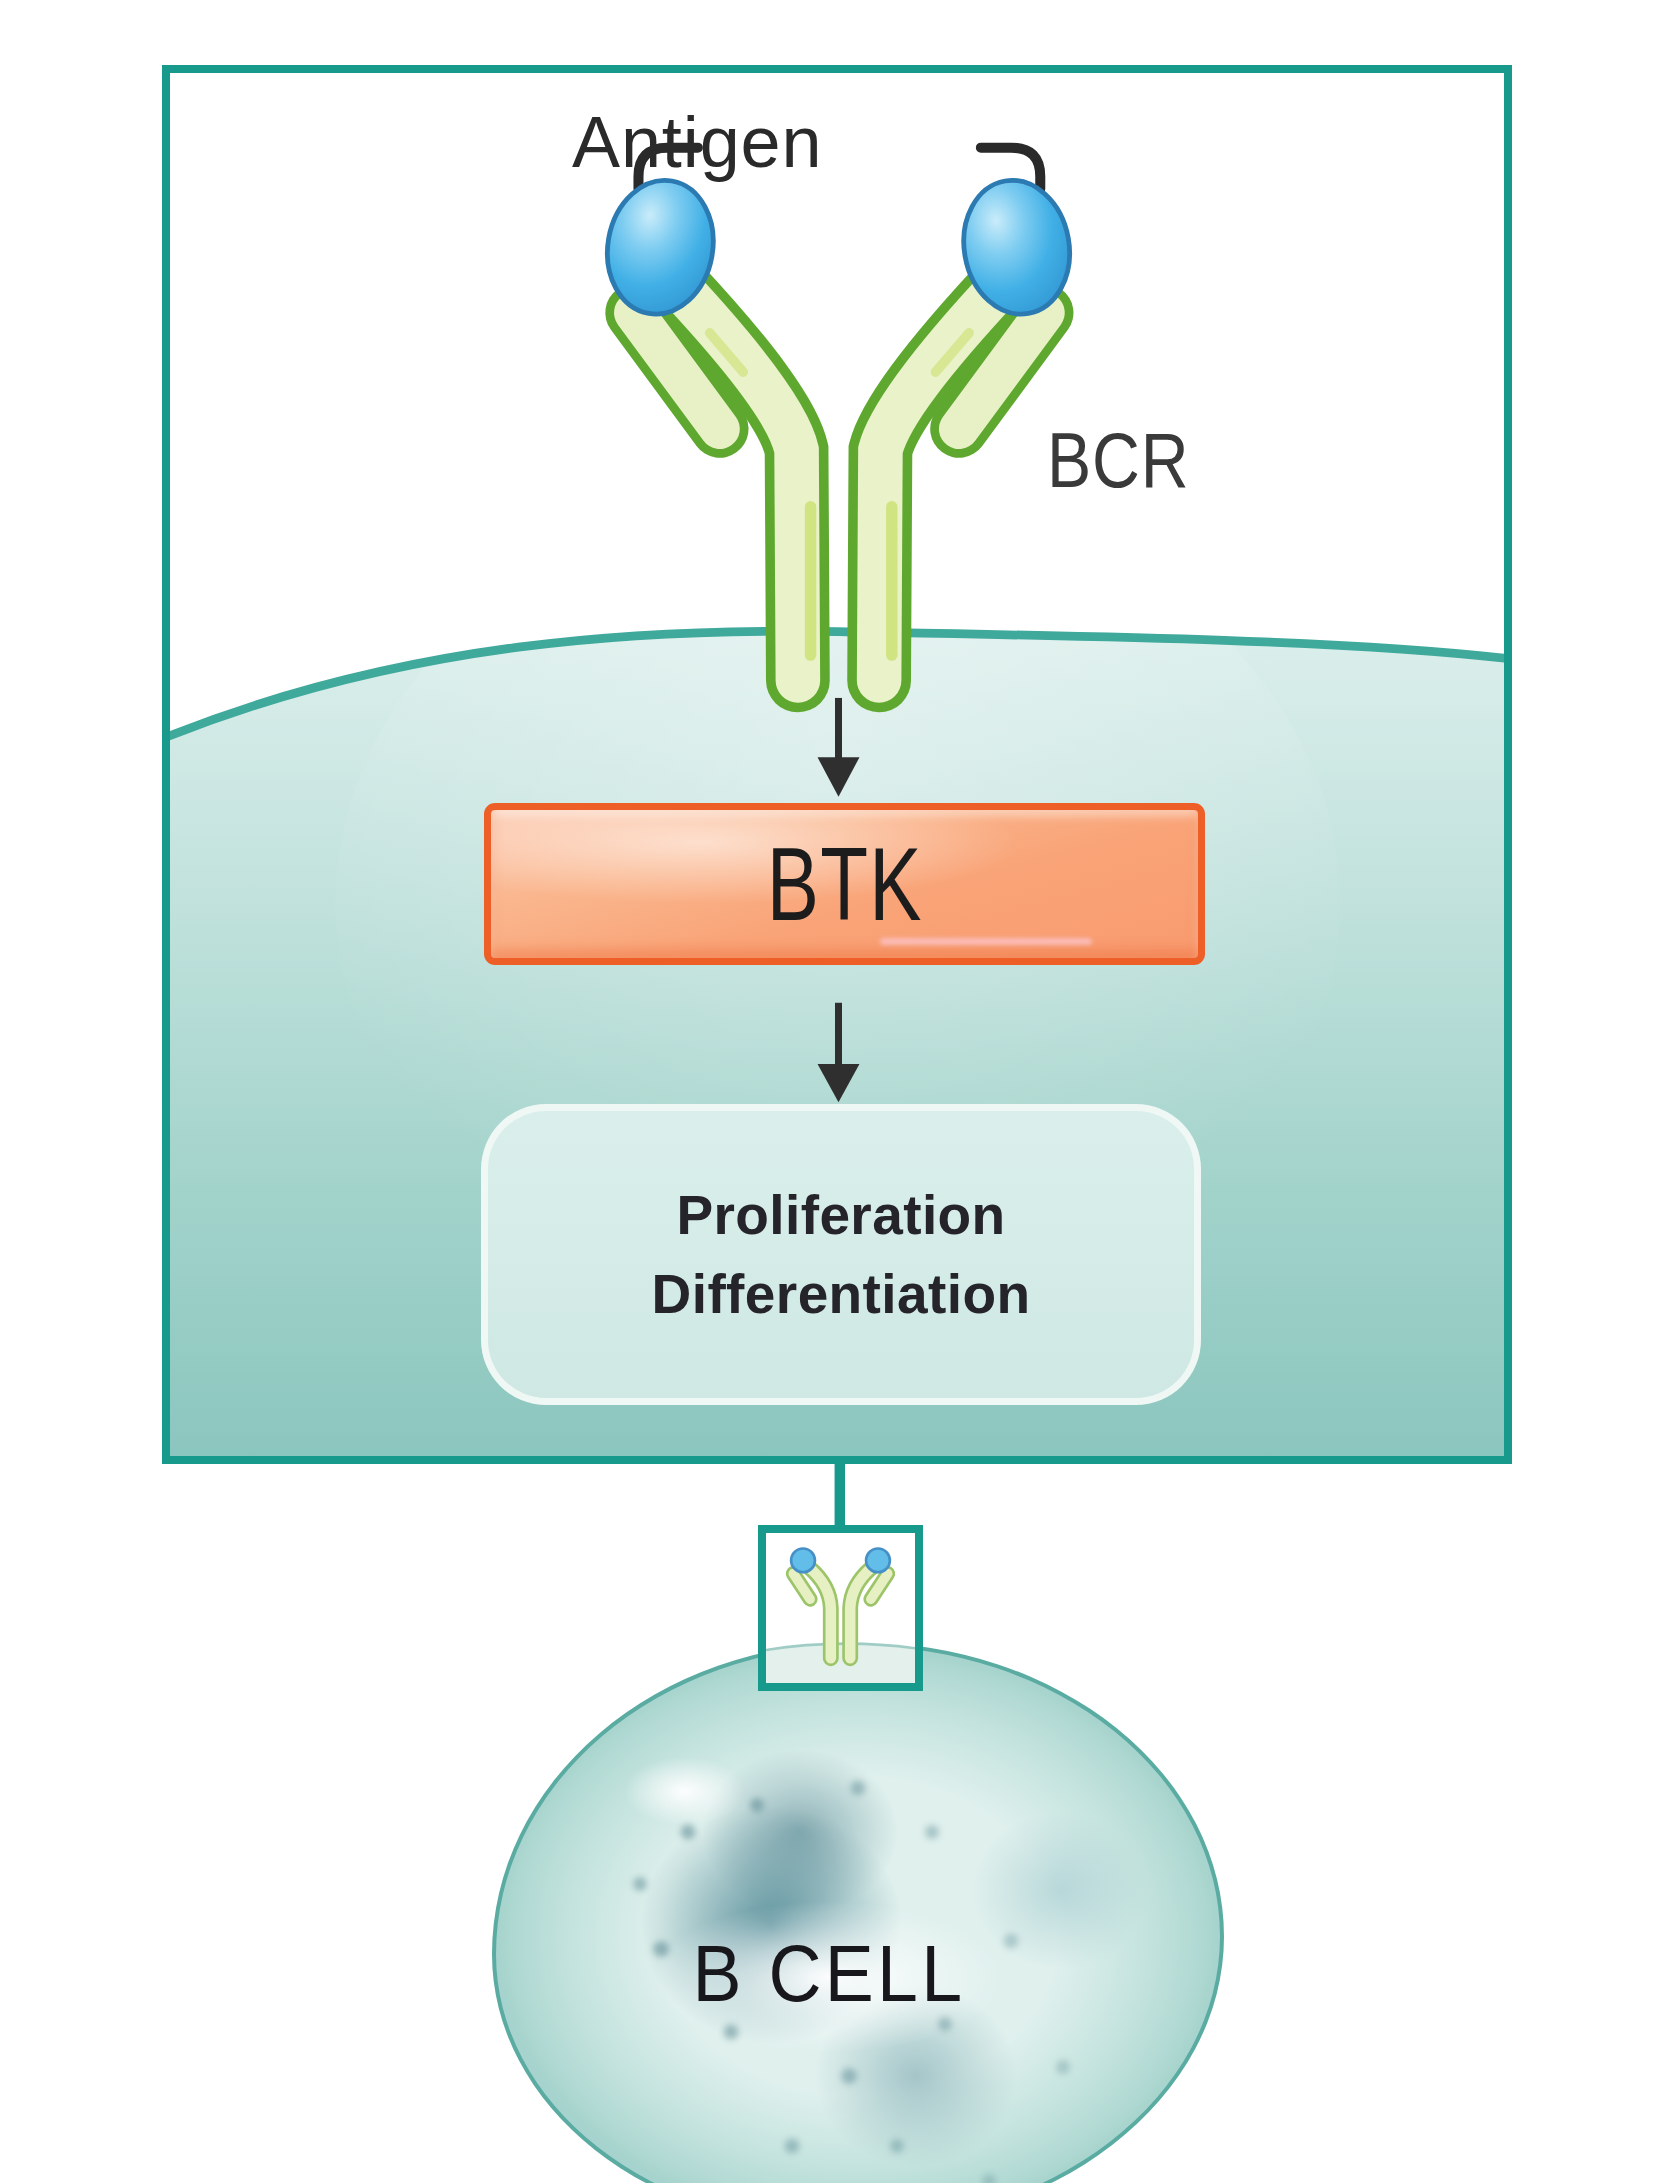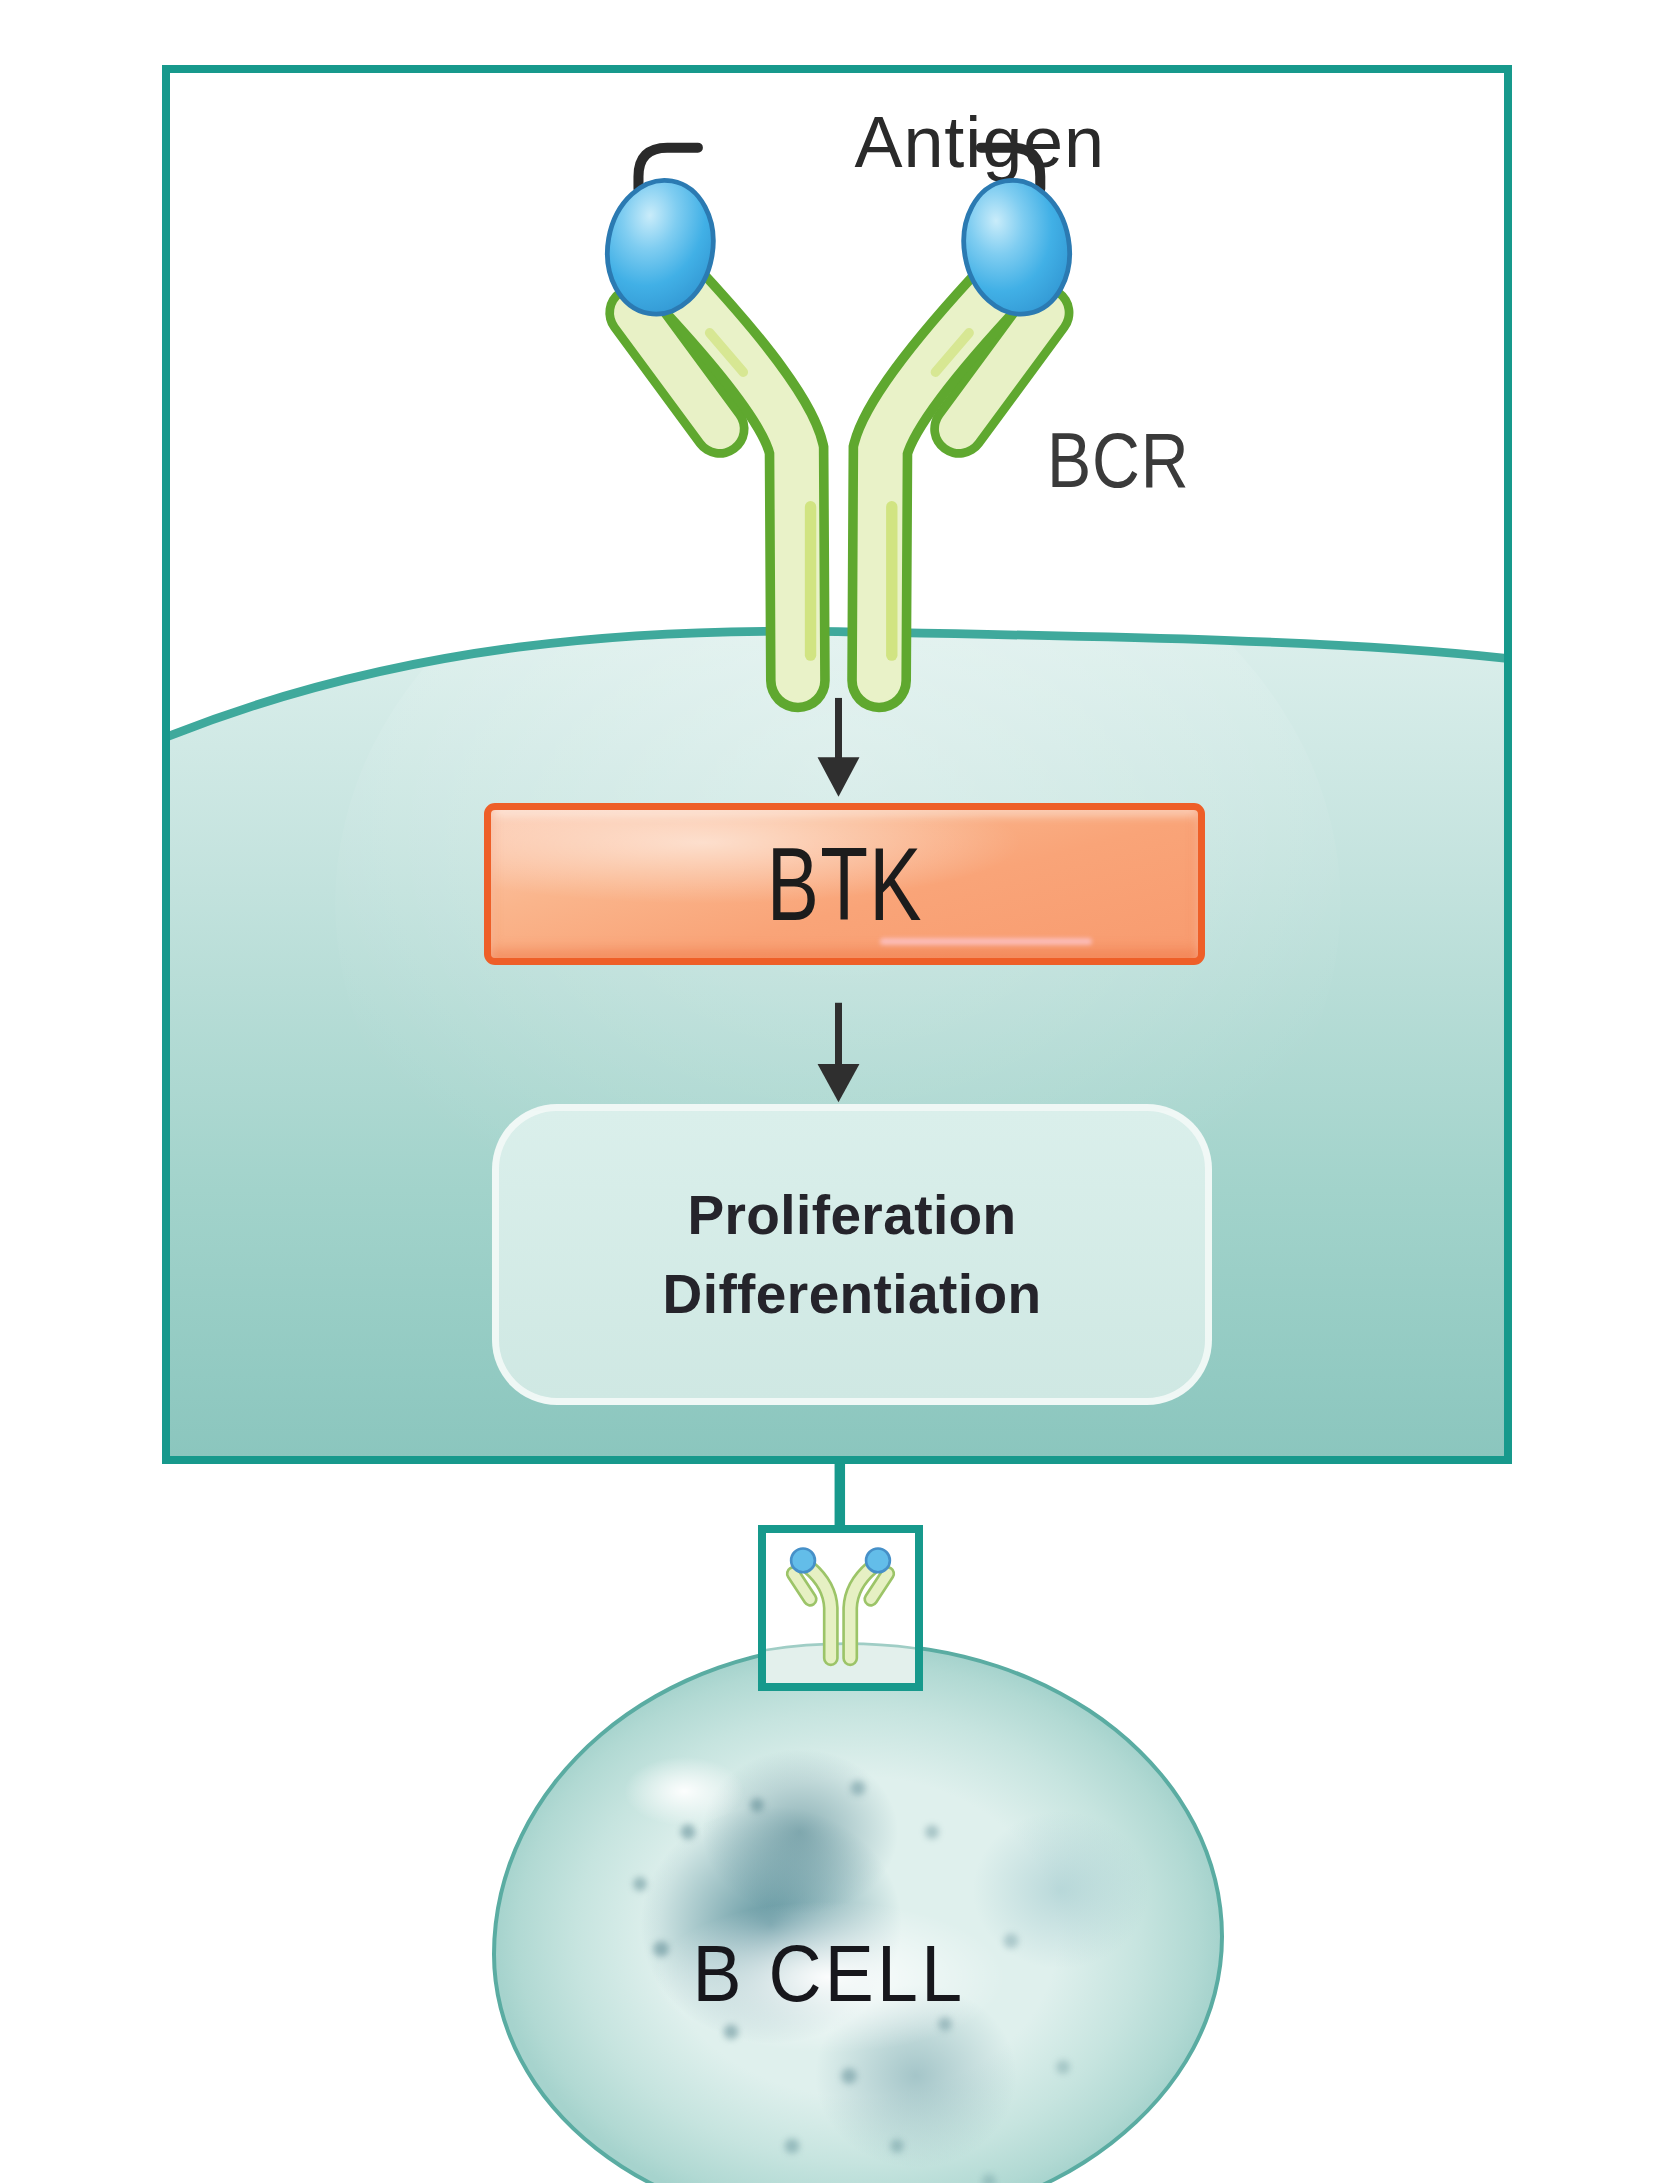--- a/index.html
+++ b/index.html
@@ -8,39 +8,39 @@
 
   
   .panel{left:162px;top:65px;width:1350px;height:1399px;border:8.7px solid #17998c;
          box-sizing:border-box;background:#ffffff;overflow:hidden;}
   .panel-art{position:absolute;left:0;top:0;width:100%;height:100%;}
 
   
   .overlay-art{left:0;top:0;width:1677px;height:2437px;pointer-events:none;}
 
   
-  .antigen-label{left:572px;top:106px;width:533px;text-align:right;
+  .antigen-label{left:572px;top:106px;width:533px;text-align:left;
                  font-size:72px;font-weight:400;color:#2a2a2a;letter-spacing:0.9px;line-height:1;}
   .bcr-label{left:1047px;top:421px;font-size:78px;color:#3a3a3a;line-height:1;
              transform:scaleX(.85);transform-origin:left top;letter-spacing:0.9px;}
 
   
   .btk{left:484px;top:803px;width:721px;height:162px;box-sizing:border-box;
        border:7.9px solid #ee5f28;border-radius:11px;
        background:
          radial-gradient(60% 55% at 30% 22%, rgba(255,255,255,.55), rgba(255,255,255,0) 75%),
          linear-gradient(165deg,#fccab0 0%,#fab58c 30%,#f9a478 58%,#f89b6f 100%);
        box-shadow:inset 0 -8.7px 11.4px rgba(236,96,47,.35), inset 0 6.1px 9.6px rgba(255,255,255,.45);
        display:flex;align-items:center;justify-content:center;}
   .btk::after{content:"";position:absolute;left:55%;bottom:13px;width:30%;height:7px;
        background:rgba(252,195,200,.8);border-radius:4.4px;filter:blur(2.2px);}
   .btk-label{font-size:103px;color:#1c1c1c;line-height:1;transform:scaleX(.76);letter-spacing:1.7px;}
 
   
-  .outcomes{left:492px;top:1104px;width:720px;height:301px;box-sizing:border-box;
+  .outcomes{left:481px;top:1104px;width:720px;height:301px;box-sizing:border-box;
        border:7px solid rgba(240,248,246,.96);border-radius:65px;
        background:linear-gradient(180deg,#daefeb 0%,#cfe8e3 100%);
        display:flex;flex-direction:column;align-items:center;justify-content:center;}
   .outcome-line{font-size:55px;font-weight:700;color:#25242b;line-height:79px;letter-spacing:0.4px;}
 
   
   .inset{left:758px;top:1525px;width:165px;height:166px;box-sizing:border-box;
          border:8.7px solid #17998c;background:#ffffff;overflow:hidden;}
   .inset svg{position:absolute;left:0;top:0;width:100%;height:100%;}
 

